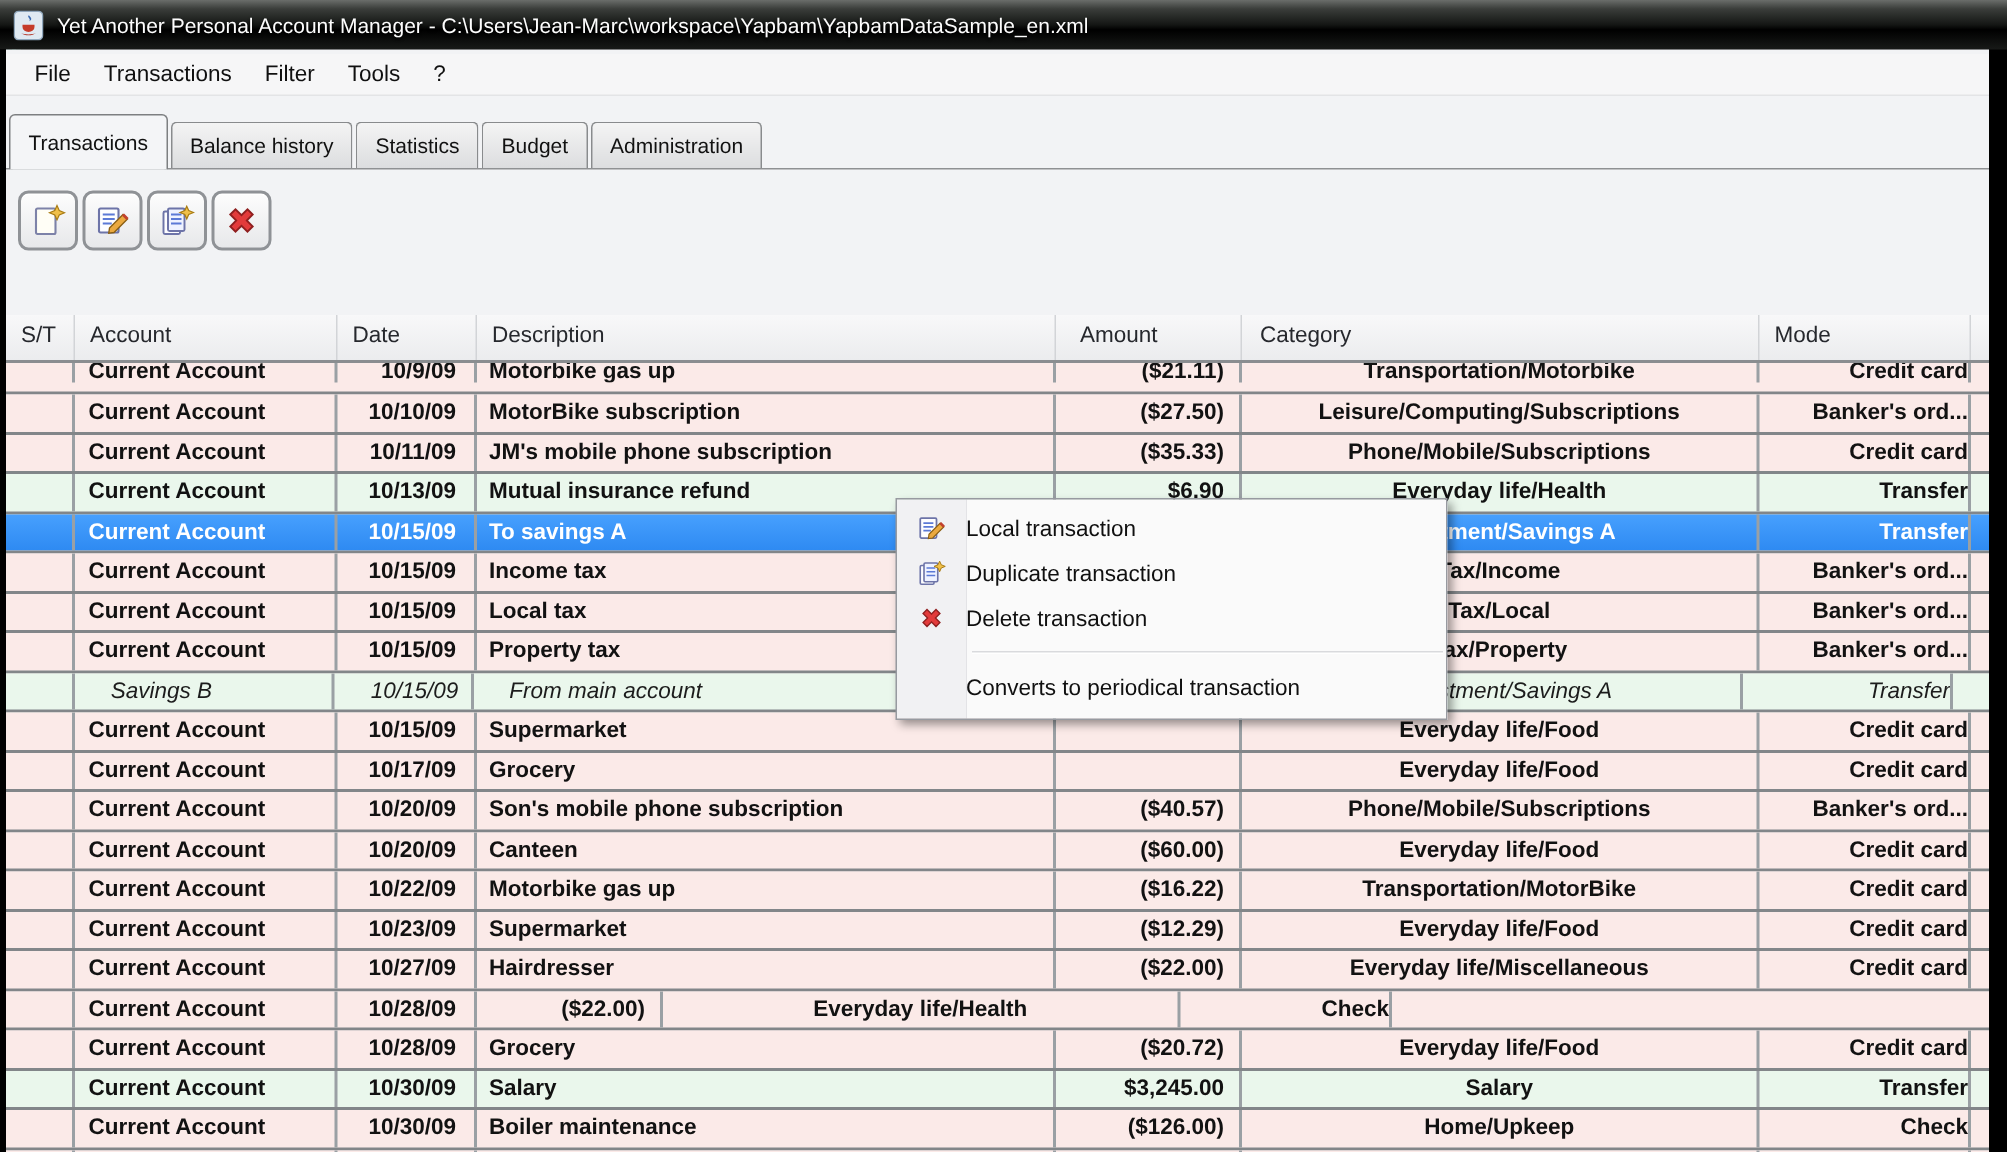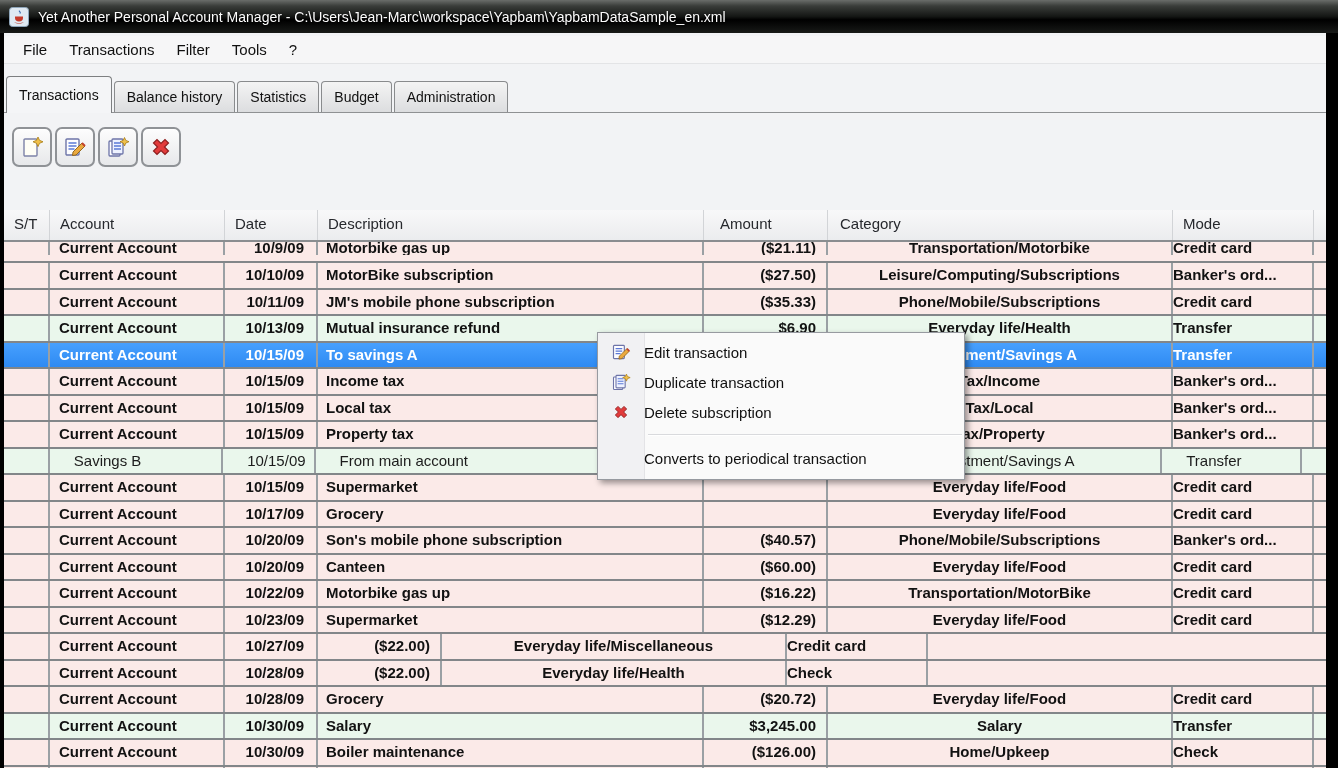--- a/index.html
+++ b/index.html
@@ -54,22 +54,22 @@
   .t-row.selected .cell{color:#fff;}
   .cell{box-sizing:border-box;font-size:15px;font-weight:700;color:#121212;line-height:24px;
     white-space:nowrap;overflow:hidden;border-right:2px solid #9aa0a4;}
   .c-sliver{border-right:none!important;flex:1;}
   .c-st{width:46px;}
   .c-acc{width:175px;padding-left:9px;}
   .c-date{width:93px;text-align:right;padding-right:12px;}
   .c-desc{width:386px;padding-left:8px;}
   .c-amt{width:124px;text-align:right;padding-right:10px;}
   .c-cat{width:345px;text-align:center;}
-  .c-mode{width:141px;text-align:left;}
-  .t-row.italic .cell{font-weight:400;color:#1c1c1c;padding-left:24px;}
+  .c-mode{width:141px;text-align:right;}
+  .t-row.italic .cell{font-weight:400;font-style:italic;color:#1c1c1c;padding-left:24px;}
   .t-row.clip-top{height:21px;}
   .t-row.clip-top .cell{position:relative;top:-6px;}
 
   
   .ctx{position:absolute;left:597px;top:332px;width:368px;box-sizing:border-box;
     border:1px solid #979aa0;background:linear-gradient(90deg,#f1f1f3 0 46px,#e3e3e6 46px 47px,#fafafa 47px);
     box-shadow:3px 3px 6px rgba(0,0,0,.4);padding:4px 0 6px 0;z-index:10;}
   .ctx-item{display:flex;align-items:center;height:30px;font-size:15px;color:#101010;}
   .ctx-ic{width:46px;display:flex;justify-content:center;align-items:center;}
   .ctx-sep{height:1px;background:#d9dadd;border-bottom:1px solid #fff;margin:7px 2px 7px 50px;}
@@ -308,20 +308,21 @@
     <div class="cell c-desc">Supermarket</div>
     <div class="cell c-amt">($12.29)</div>
     <div class="cell c-cat">Everyday life/Food</div>
     <div class="cell c-mode">Credit card</div>
     <div class="cell c-sliver"></div>
   </div>
           <div class="t-row pink">
     <div class="cell c-st"></div>
     <div class="cell c-acc">Current Account</div>
     <div class="cell c-date">10/27/09</div>
+    <div class="cell c-desc">Hairdresser</div>
     <div class="cell c-amt">($22.00)</div>
     <div class="cell c-cat">Everyday life/Miscellaneous</div>
     <div class="cell c-mode">Credit card</div>
     <div class="cell c-sliver"></div>
   </div>
           <div class="t-row pink">
     <div class="cell c-st"></div>
     <div class="cell c-acc">Current Account</div>
     <div class="cell c-date">10/28/09</div>
     <div class="cell c-amt">($22.00)</div>
@@ -377,40 +378,40 @@
   <div class="ctx">
     <div class="ctx-item">
       <span class="ctx-ic">
         <svg width="20" height="20" viewBox="0 0 24 24">
           <rect x="3" y="4" width="13" height="16" rx="1" fill="#fdfdff" stroke="#6d74a8" stroke-width="1.4"></rect>
           <path d="M5.5 8 h8 M5.5 11 h8 M5.5 14 h6" stroke="#5b79d6" stroke-width="1.4"></path>
           <path d="M10 17 L19 8 L22 11 L13 20 L9.5 20.5 Z" fill="#eba93f" stroke="#8a5f14" stroke-width="0.9"></path>
           <path d="M19 8 L22 11" stroke="#c2412e" stroke-width="2"></path>
         </svg>
       </span>
-      <span>Edit transaction</span>
+      <span>Local transaction</span>
     </div>
     <div class="ctx-item">
       <span class="ctx-ic">
         <svg width="20" height="20" viewBox="0 0 24 24">
           <rect x="3" y="6" width="11" height="15" rx="1" fill="#fdfdff" stroke="#6d74a8" stroke-width="1.3"></rect>
           <rect x="6" y="4" width="11" height="15" rx="1" fill="#eef2ff" stroke="#6d74a8" stroke-width="1.3"></rect>
           <path d="M8 8 h7 M8 11 h7 M8 14 h7" stroke="#5b79d6" stroke-width="1.3"></path>
           <path d="M18.5 2.5 l1.3 2.9 L23 6.7 l-3.2 1.3 L18.5 11 l-1.3-3 L14 6.7 l3.2-1.3 Z" fill="#f0c04a" stroke="#a97c14" stroke-width="0.8"></path>
         </svg>
       </span>
       <span>Duplicate transaction</span>
     </div>
     <div class="ctx-item">
       <span class="ctx-ic">
         <svg width="18" height="18" viewBox="0 0 24 24">
           <path d="M4.5 8 L8 4.5 L12 8.5 L16 4.5 L19.5 8 L15.5 12 L19.5 16 L16 19.5 L12 15.5 L8 19.5 L4.5 16 L8.5 12 Z" fill="#e23b3b" stroke="#8f1f1f" stroke-width="1.2"></path>
         </svg>
       </span>
-      <span>Delete subscription</span>
+      <span>Delete transaction</span>
     </div>
     <div class="ctx-sep"></div>
     <div class="ctx-item">
       <span class="ctx-ic"></span>
       <span>Converts to periodical transaction</span>
     </div>
   </div>
 
 </div>
 

